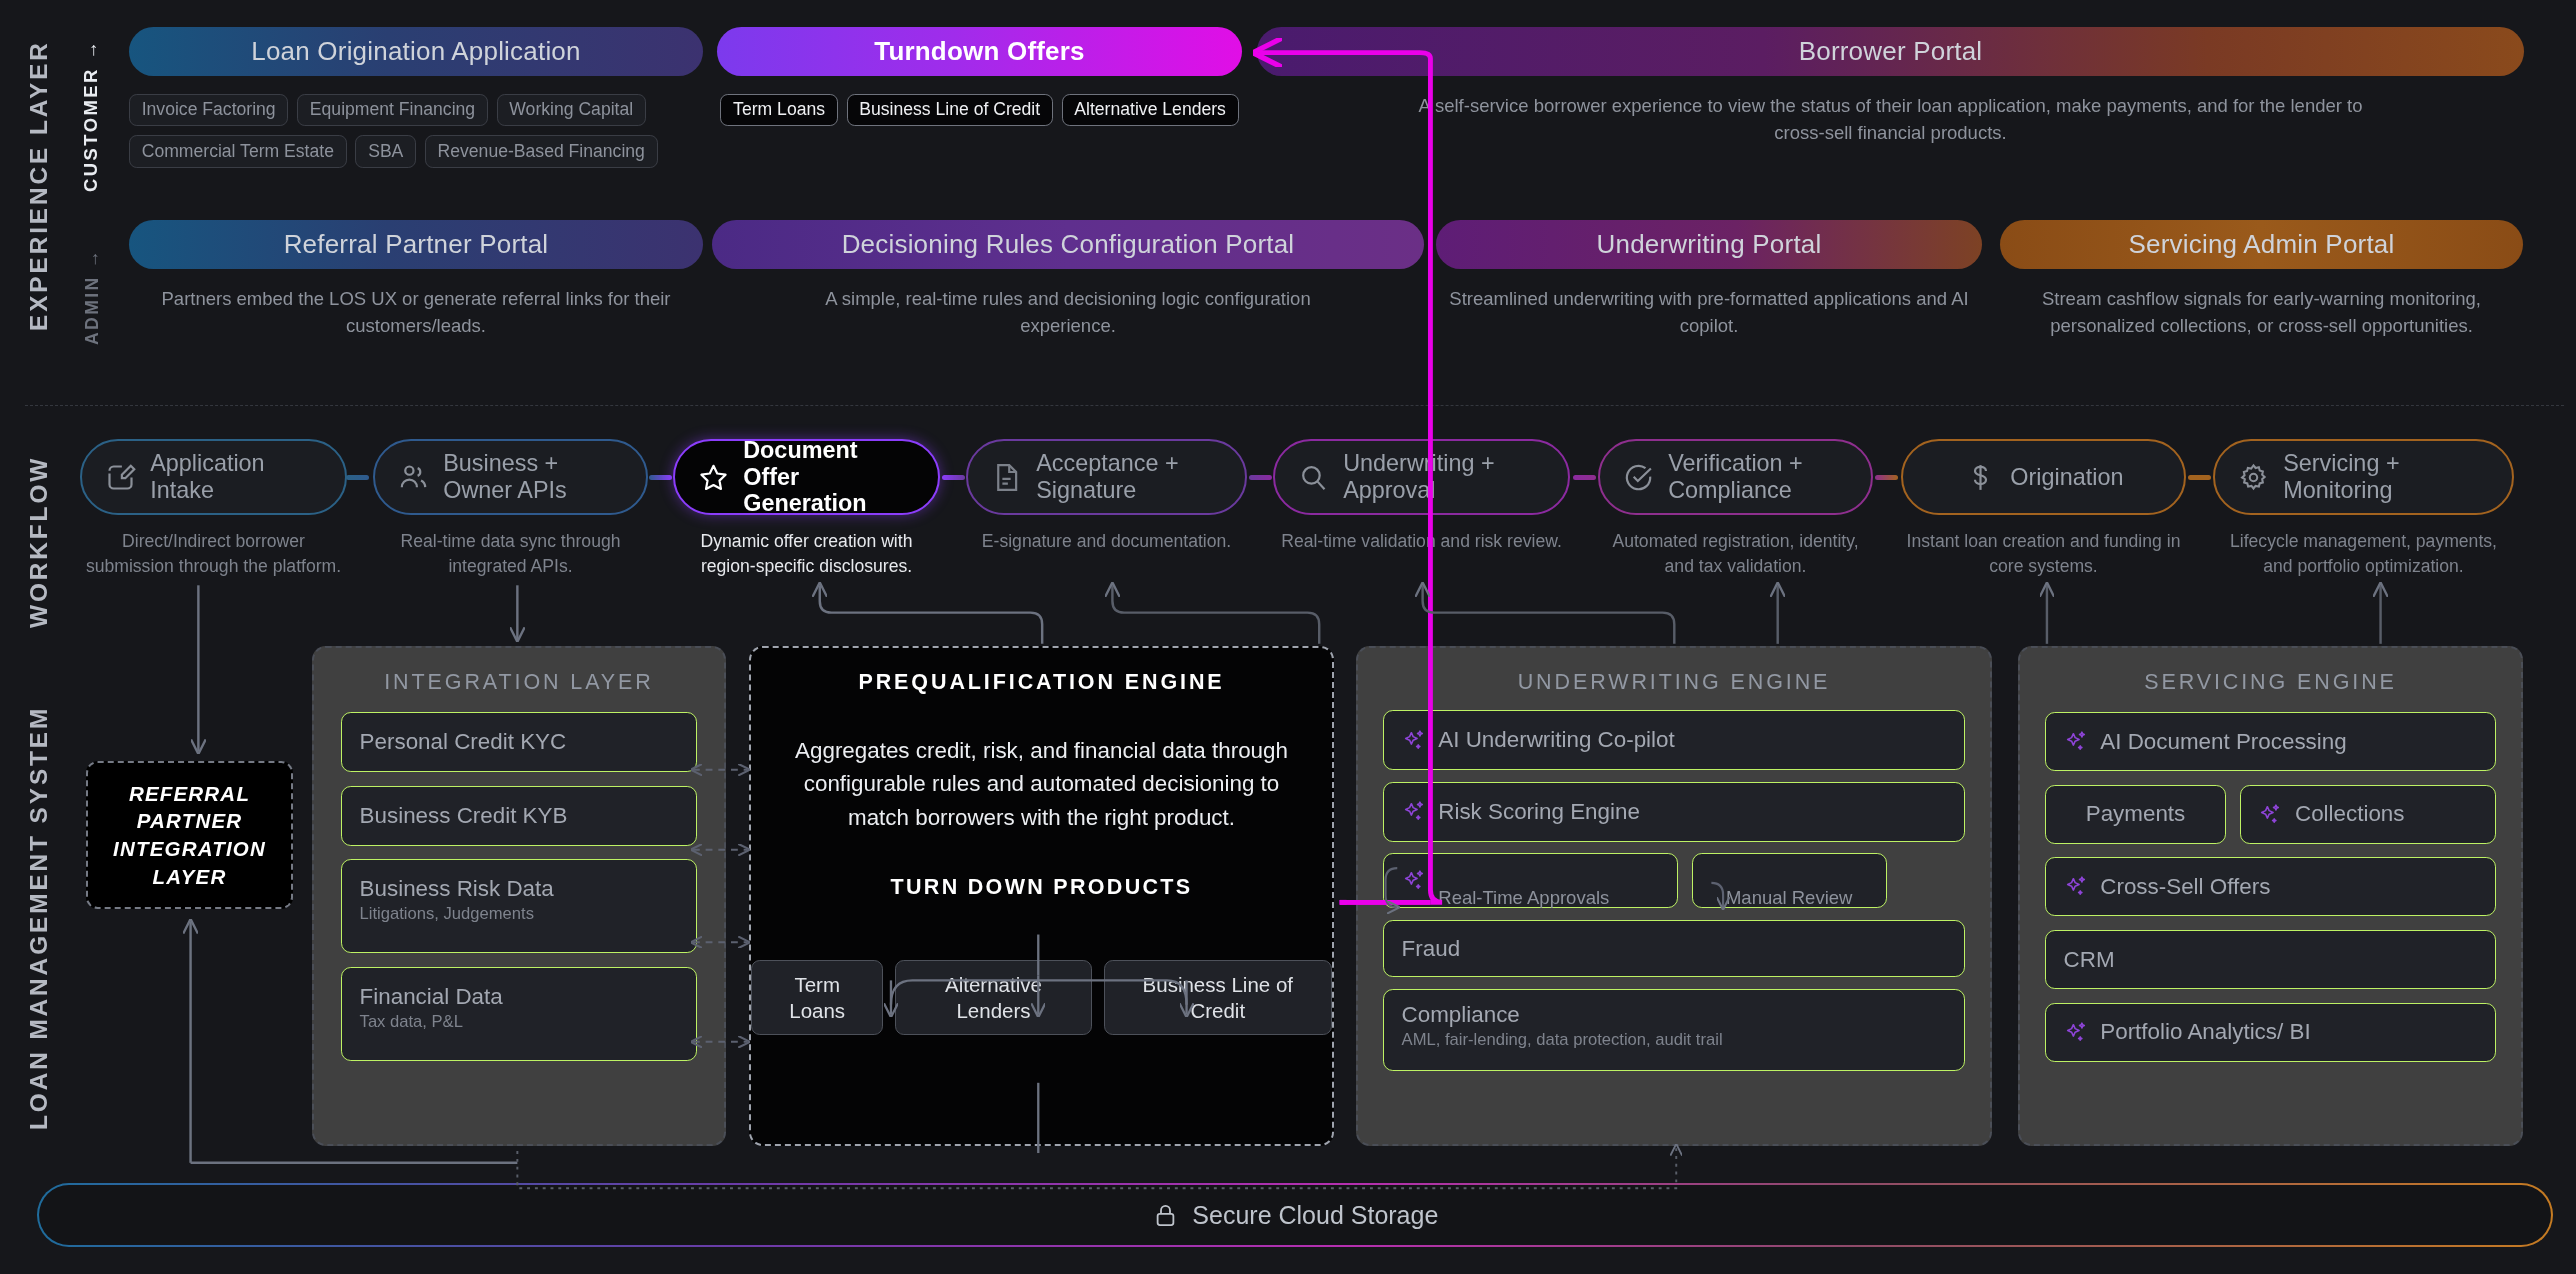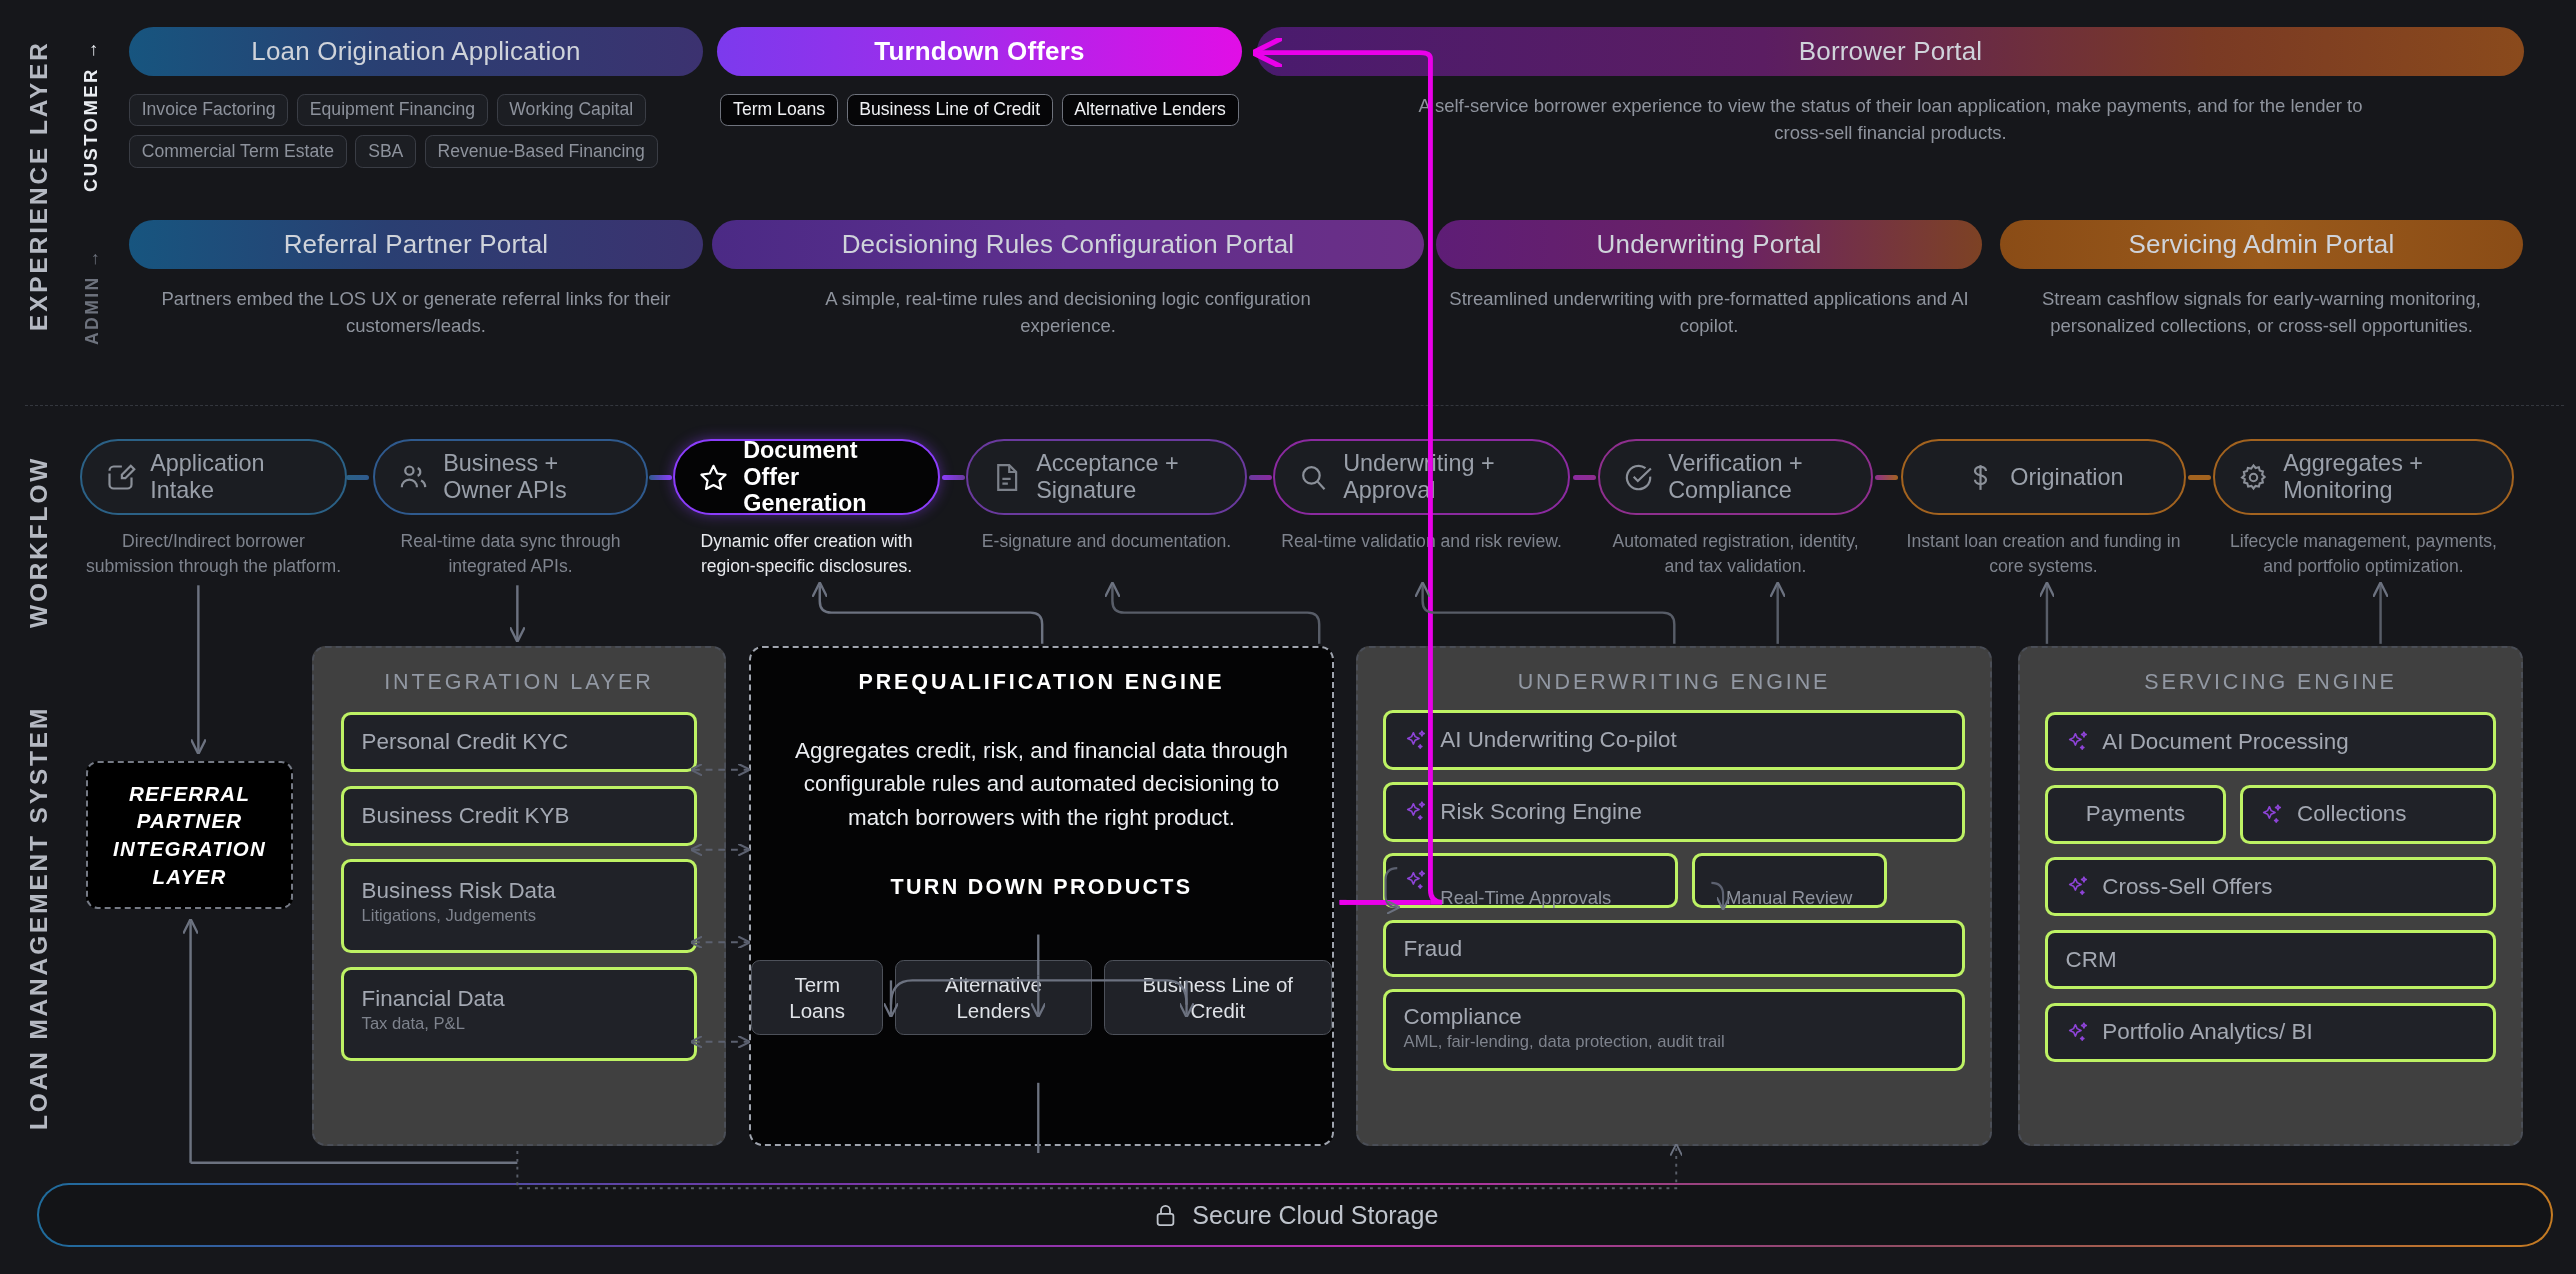--- a/index.html
+++ b/index.html
@@ -60,21 +60,21 @@
   .ic svg{width:100%;height:100%;display:block;}
 
   .connector{position:absolute;top:475px;height:4.9px;border-radius:2.9px;}
 
   
   .panel{position:absolute;border:2px dashed #4a4e57;border-radius:13.7px;background:#404040;}
   .panel.lit{background:#040405;border-color:#9fa4ae;}
   .ptitle{text-align:center;font-size:21.5px;letter-spacing:2.9px;color:#9298a3;margin-top:21.5px;font-weight:400;}
   .panel.lit .ptitle{color:#ffffff;font-weight:600;}
 
-  .item{border:3px solid #bef264;border-radius:9.8px;background:#202228;
+  .item{border:1px solid #bef264;border-radius:9.8px;background:#202228;
         display:flex;align-items:center;gap:11.7px;padding:11.7px 17.6px;}
   .item .t{font-size:22.4px;color:#a3a8b2;}
   .item .s{font-size:16.6px;color:#7e838d;margin-top:2px;}
   .item.small .t{font-size:18.5px;color:#8d929c;margin-top:35px;}
   .spark{width:25px;height:25px;flex:0 0 25px;}
   .spark svg{width:100%;height:100%;display:block;}
 
   .refbox{position:absolute;border:2px dashed #757a85;border-radius:11.7px;background:#000;
     display:flex;align-items:center;justify-content:center;text-align:center;
     font-size:20.5px;font-weight:700;letter-spacing:1.2px;line-height:1.35;color:#fff;padding:9.8px;font-style:italic;}
@@ -256,21 +256,21 @@
   </div>
 
   <div class="wf" style="left:2213px;width:301px">
     <div class="wfpill" style="border-color:#a3631f">
       <span class="ic">
           <svg viewBox="0 0 24 24" fill="none" stroke="#8b9099" stroke-width="1.5">
             <circle cx="12" cy="12" r="2.7"></circle>
             <path d="M12 3.2l1.5 1.9 2.4-.5.6 2.3 2.3.7-.5 2.4 1.8 1.6-1.8 1.6.5 2.4-2.3.7-.6 2.3-2.4-.5-1.5 1.9-1.5-1.9-2.4.5-.6-2.3-2.3-.7.5-2.4L3.7 12l1.8-1.6-.5-2.4 2.3-.7.6-2.3 2.4.5z"></path>
           </svg>
         </span>
-      <span class="wtxt">Aggregates + Monitoring</span>
+      <span class="wtxt">Servicing + Monitoring</span>
     </div>
     <div class="wfdesc">Lifecycle management, payments, and portfolio optimization.</div>
   </div>
 
   <div class="refbox" style="left:86px;top:761px;width:207px;height:148px">REFERRAL PARTNER INTEGRATION LAYER</div>
 
   <div class="panel" style="left:312px;top:646px;width:414px;height:500px">
     <div class="ptitle">INTEGRATION LAYER</div>
     <div style="padding:17.6px 27px;display:flex;flex-direction:column;gap:13.7px;">
       <div class="item" style="height:60px">

